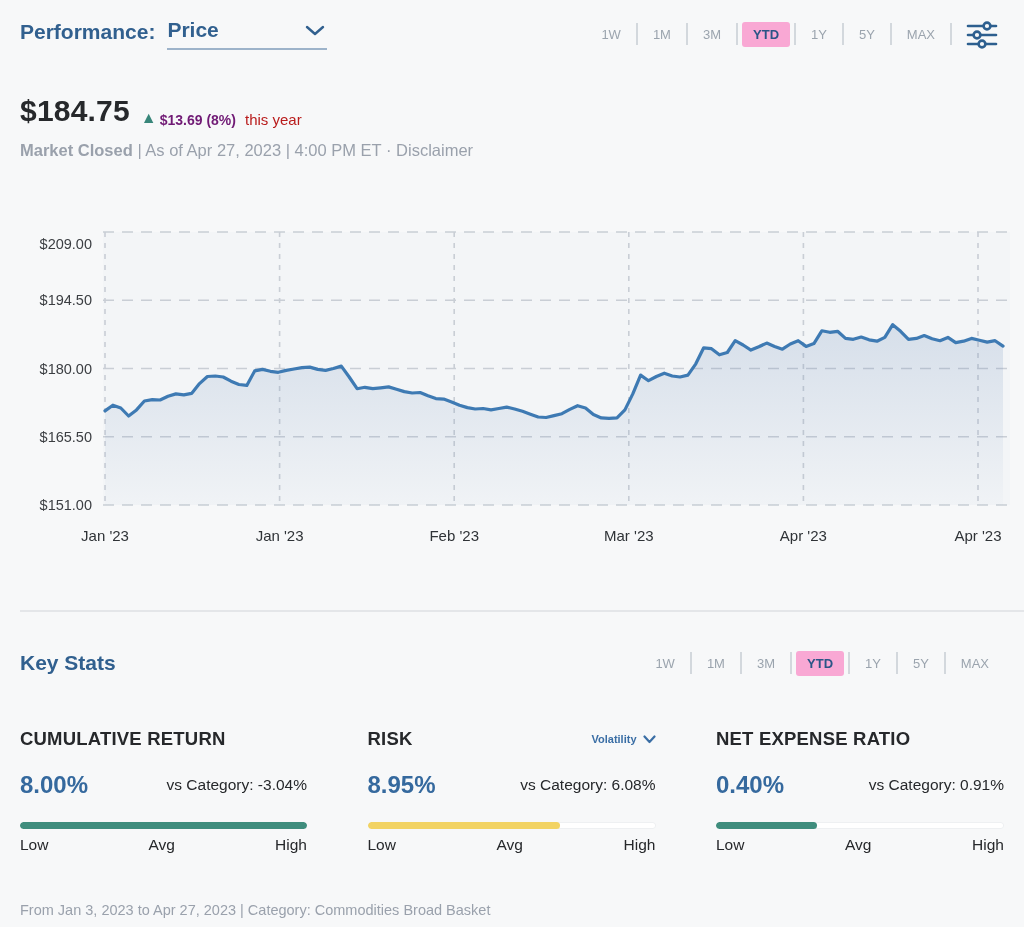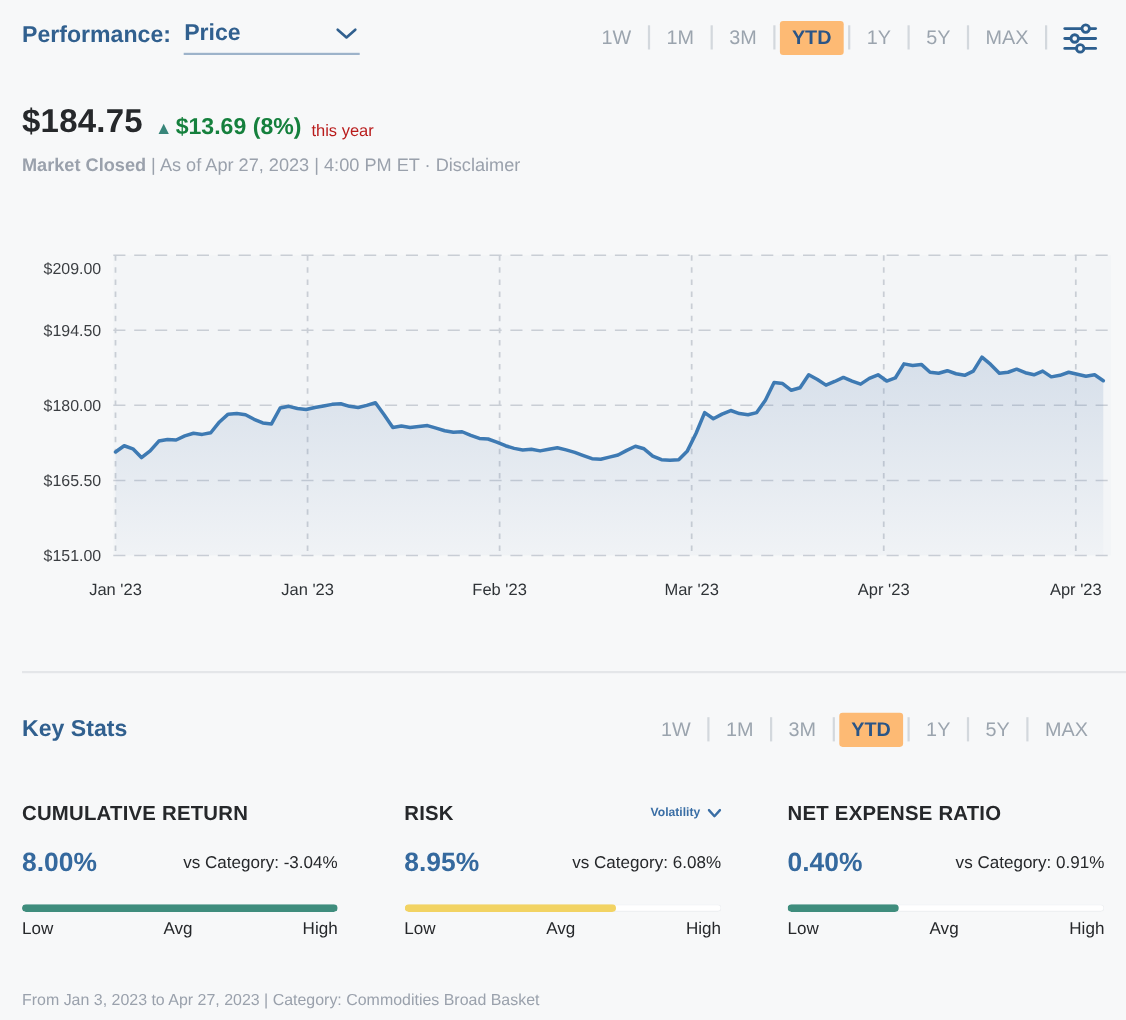--- a/index.html
+++ b/index.html
@@ -15,32 +15,32 @@
   
   .header { position:absolute; top:12px; left:20px; right:24px; height:44px;
             display:flex; justify-content:space-between; align-items:center; }
   .perf-title { display:flex; align-items:flex-end; gap:12px; }
   .perf-label { font-size:21px; font-weight:bold; color:#31608f; padding-bottom:6px; }
   .metric-select { width:160px; display:flex; justify-content:space-between; align-items:center;
                    border-bottom:2px solid #9db3ca; padding:0 2px 6px 0; cursor:pointer; }
   .metric-value { font-size:21px; font-weight:bold; color:#31608f; }
 
   .ranges { display:flex; align-items:center; }
-  .range-opt { font-size:18px; color:#9ba4ae; padding:5px 11px; margin:0 2px;
+  .range-opt { font-size:13px; color:#9ba4ae; padding:5px 11px; margin:0 2px;
                border-radius:3px; cursor:pointer; white-space:nowrap; }
-  .range-opt.active { color:#2b5586; font-weight:bold; background:#fdba74; }
+  .range-opt.active { color:#2b5586; font-weight:bold; background:#f9a8d4; }
   .range-sep { width:2px; height:22px; background:#d3d8dd; margin:0 2px; }
   .settings-btn { background:none; border:none; cursor:pointer; padding:2px 0 0 10px; line-height:0; }
 
   
   .quote { position:absolute; top:94px; left:20px; right:20px; }
   .price-row { display:flex; align-items:flex-end; gap:3px; }
   .big-price { font-size:30px; font-weight:bold; color:#26282b; letter-spacing:0.2px; }
   .up-arrow { font-size:16px; color:#38867a; margin-left:8px; transform:translateY(-1px); }
-  .change { font-size:21px; font-weight:bold; color:#15803d; }
+  .change { font-size:14px; font-weight:bold; color:#701a75; }
   .change-period { font-size:15px; color:#b91c1c; margin-left:6px; }
   .status-row { margin-top:13px; font-size:16.5px; color:#9aa1ac; }
   .status-bold { font-weight:bold; }
 
   
   .chart-wrap { position:absolute; top:225px; left:0; width:1024px; height:330px; }
   #chart-svg { display:block; }
 
   
   .divider { position:absolute; top:610px; left:20px; right:0; border-top:2px solid #e4e6e9; }

